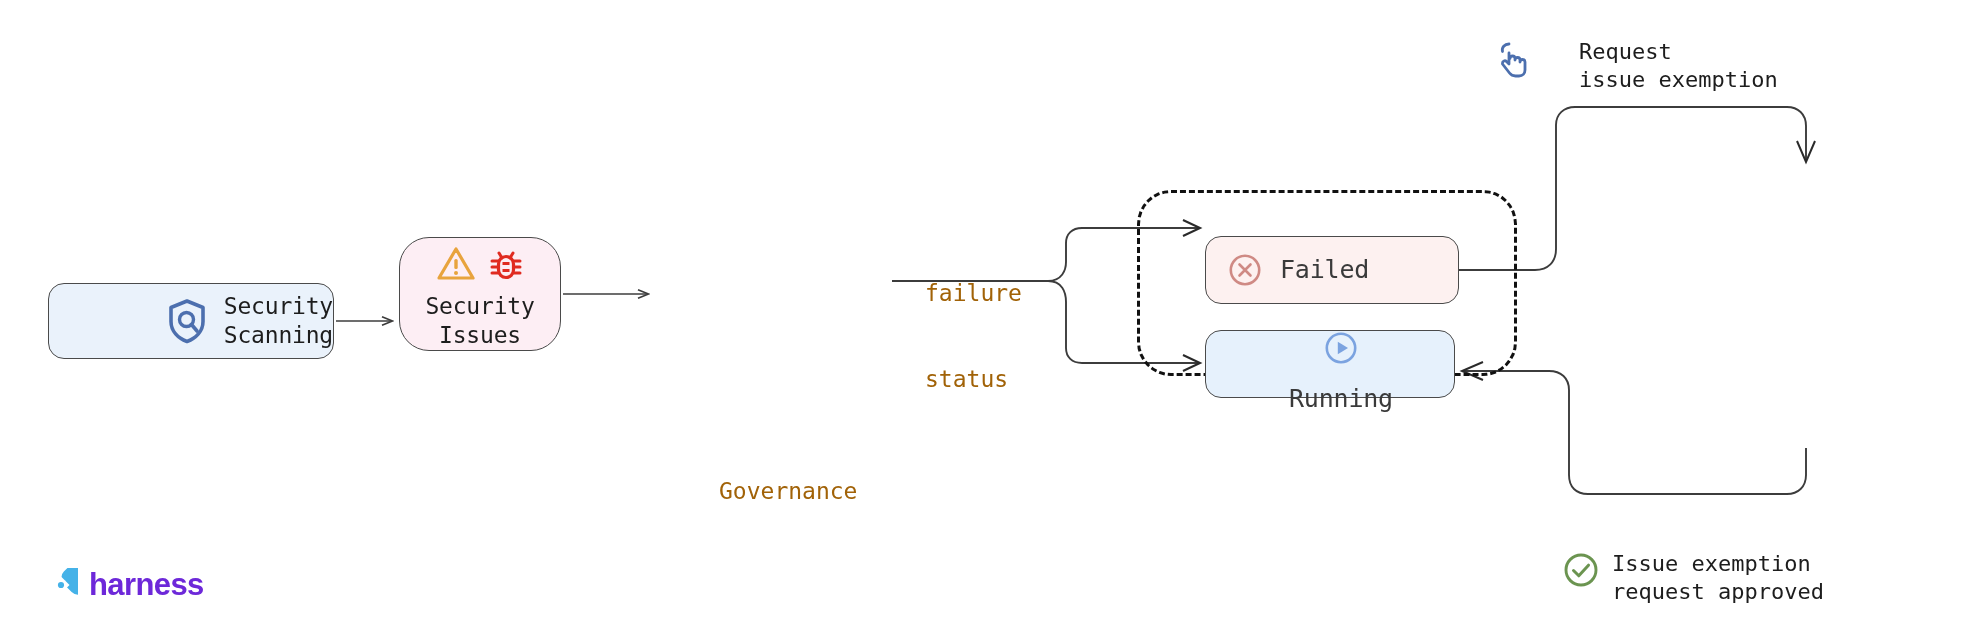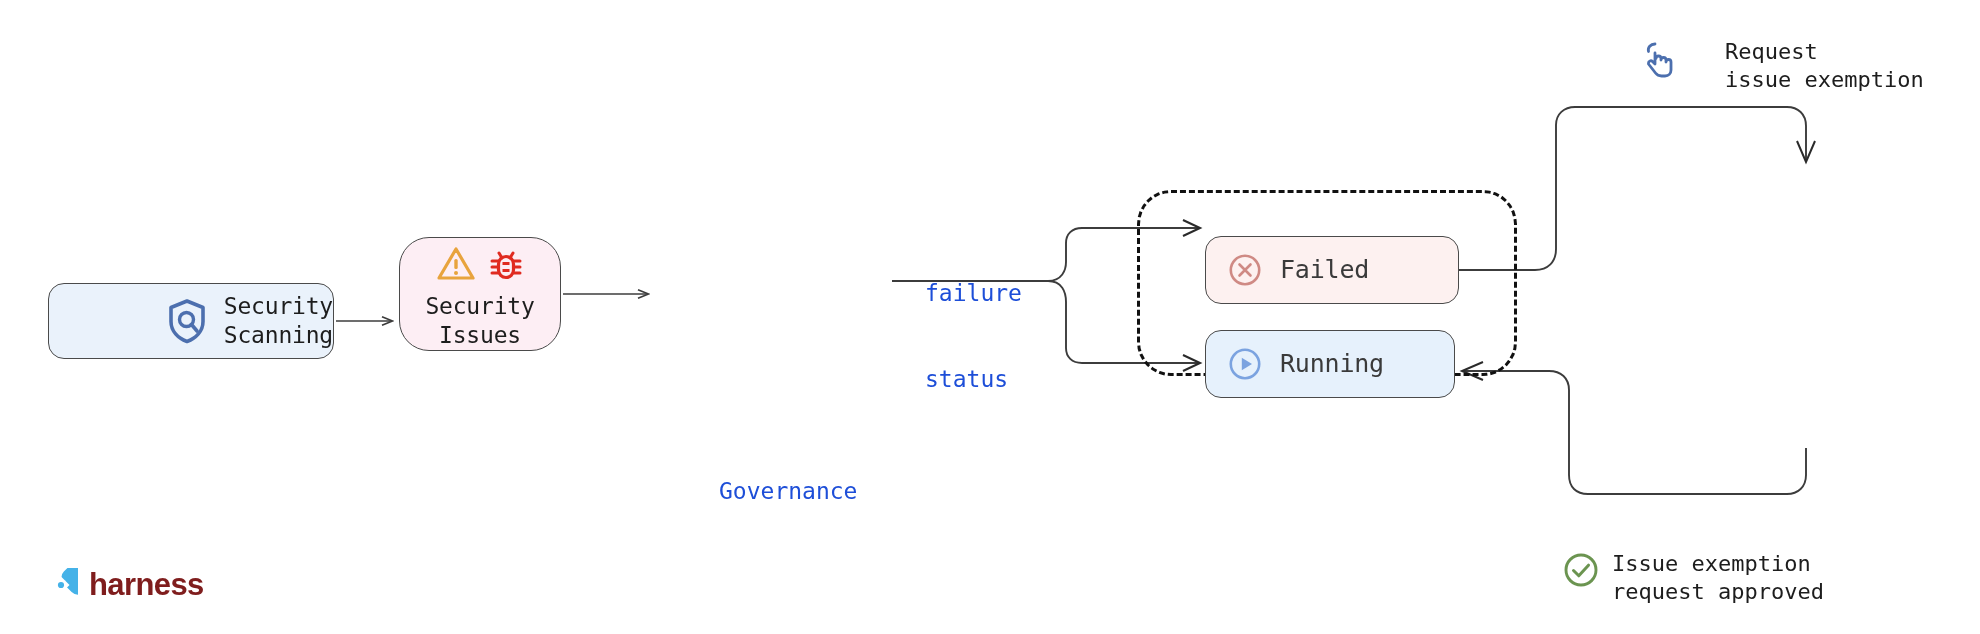--- a/index.html
+++ b/index.html
@@ -13,56 +13,56 @@
 
   
   .rrect{border:1.6px solid #4a4a4a;border-radius:18px;}
   .scan{left:48px;top:283px;width:286px;height:76px;background:#eaf2fb;
         border-radius:16px;gap:16px;}
   .issues{left:399px;top:237px;width:162px;height:114px;background:#fdeef4;
           border-radius:30px;flex-direction:column;gap:10px;}
   .failed{left:1205px;top:236px;width:254px;height:68px;background:#fdf1f0;
           border-radius:16px;gap:18px;justify-content:flex-start;padding-left:22px;}
   .running{left:1205px;top:330px;width:250px;height:68px;background:#e6f1fc;
-           border-radius:16px;gap:18px;justify-content:flex-start;padding-left:22px;}
+           border-radius:16px;gap:18px;justify-content:flex-start;padding-left:22px;flex-direction:column;}
 
   .lbl{color:#1d1d1d;font-size:23px;line-height:1.26;text-align:center;
        white-space:pre;letter-spacing:-0.2px;}
   .lbl.left{text-align:left;}
   .lbl.st{color:#3a3a3a;font-size:25px;}
 
   
   .dia-wrap{position:absolute;}
   .dia-wrap .dsvg{position:absolute;left:0;top:0;}
   .dia-wrap .dtext{position:absolute;left:0;top:0;width:100%;height:100%;
       display:flex;flex-direction:column;align-items:center;justify-content:center;}
   .opa{left:654px;top:166px;width:236px;height:230px;}
   .iew{left:1657px;top:170px;width:300px;height:272px;}
 
   
   .dashgroup{position:absolute;left:1137px;top:190px;width:380px;height:186px;
      border:3.4px dashed #111;border-radius:34px;box-sizing:border-box;}
 
   
-  .cap{position:absolute;color:#1d4ed8;font-size:23px;white-space:pre;
+  .cap{position:absolute;color:#a16207;font-size:23px;white-space:pre;
        line-height:1.28;}
   .cap.governance{left:719px;top:477px;}
   .cap.pipeline{left:1209px;top:493px;}
   .cap.failure{left:925px;top:279px;}
   .cap.success{left:925px;top:365px;}
 
   .side{position:absolute;display:flex;align-items:flex-start;gap:13px;}
   .side .stxt{color:#1d1d1d;font-size:22px;line-height:1.28;white-space:pre;}
-  .side.req{left:1643px;top:38px;gap:48px;}
+  .side.req{left:1497px;top:38px;gap:48px;}
   .side.appr{left:1563px;top:550px;}
 
   
   .brand{position:absolute;left:44px;top:567px;display:flex;align-items:center;gap:11px;}
   .brand .word{font-family:"Liberation Sans","DejaVu Sans",sans-serif;
-               font-size:31px;font-weight:700;color:#7f1d1d;letter-spacing:-0.6px;}
+               font-size:31px;font-weight:700;color:#6d28d9;letter-spacing:-0.6px;}
   .ico{display:block;flex:0 0 auto;}
 </style>
 </head>
 <body>
 
 <div id="stage">
 
   <svg id="wires" viewBox="0 0 1980 634">
     <defs>
       <marker id="ah" markerWidth="13" markerHeight="13" refX="11" refY="5.2" orient="auto" markerUnits="userSpaceOnUse">

